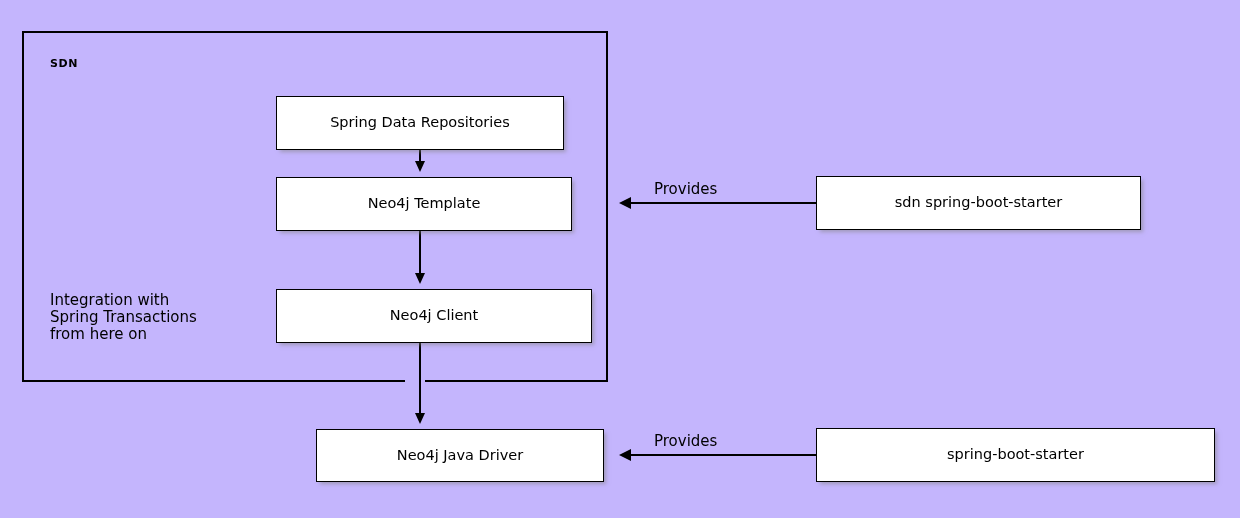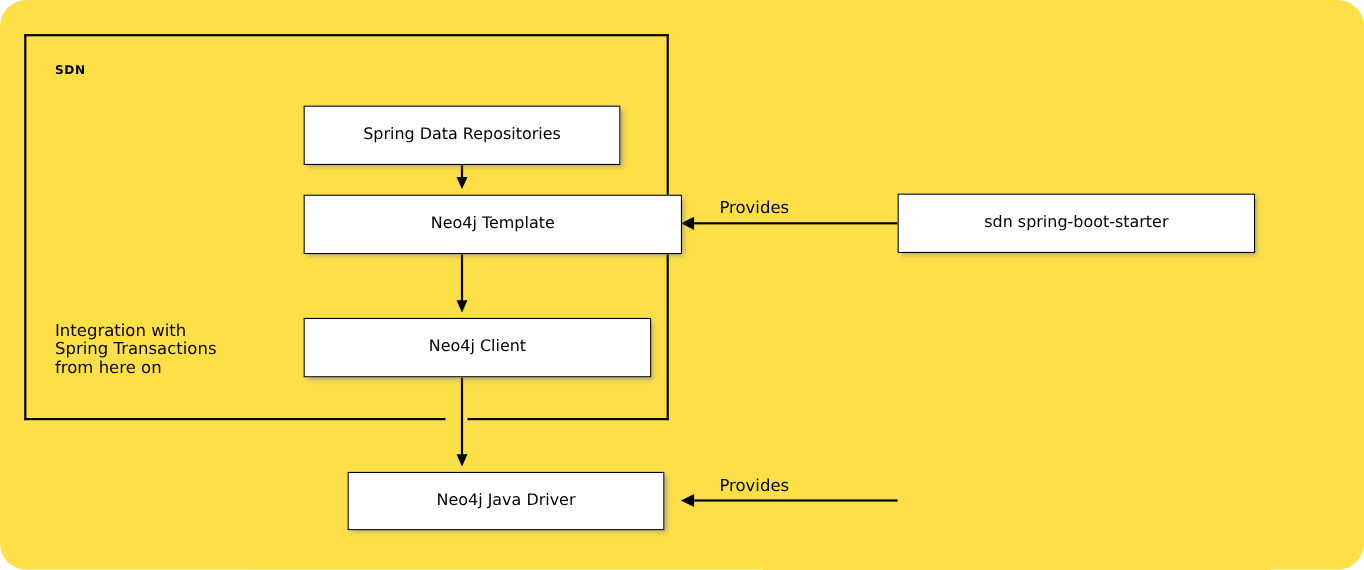--- a/index.html
+++ b/index.html
@@ -9,23 +9,22 @@
     background: #ffffff;
   }
   body {
     font-family: "DejaVu Sans", sans-serif;
     -webkit-font-smoothing: none;
   }
   #canvas {
     position: relative;
     width: 1240px;
     height: 518px;
-    background: #fde047;
+    background: #c4b5fd;
     overflow: hidden;
-    border-radius: 24px;
   }
 
   
   .group-box {
     position: absolute;
     box-sizing: border-box;
     background: transparent;
   }
   .group-edge {
     position: absolute;
@@ -137,30 +136,33 @@
   <div class="edge-label" style="left:654px; top:180px;">Provides</div>
 
   <div class="conn-h" style="left:631px; top:454.3px; width:185px;"></div>
   <div class="arrowhead-left" style="left:619px; top:448.8px;"></div>
   <div class="edge-label" style="left:654px; top:432px;">Provides</div>
 
   <div class="node" style="left:276px; top:64px; width:288px; height:54px;margin-top:32px;">
     <span class="node-label">Spring Data Repositories</span>
   </div>
 
-  <div class="node" style="left:276px; top:177px; width:344px; height:54px;">
+  <div class="node" style="left:276px; top:177px; width:296px; height:54px;">
     <span class="node-label">Neo4j Template</span>
   </div>
 
   <div class="node" style="left:276px; top:289px; width:316px; height:54px;">
     <span class="node-label">Neo4j Client</span>
   </div>
 
   <div class="node" style="left:276px; top:429px; width:288px; height:53px;margin-left:40px;">
     <span class="node-label">Neo4j Java Driver</span>
   </div>
 
   <div class="node" style="left:816px; top:176px; width:325px; height:54px;">
     <span class="node-label">sdn spring-boot-starter</span>
   </div>
 
+  <div class="node" style="left:816px; top:428px; width:399px; height:54px;">
+    <span class="node-label">spring-boot-starter</span>
+  </div>
 
 </div>
 
 </body></html>

